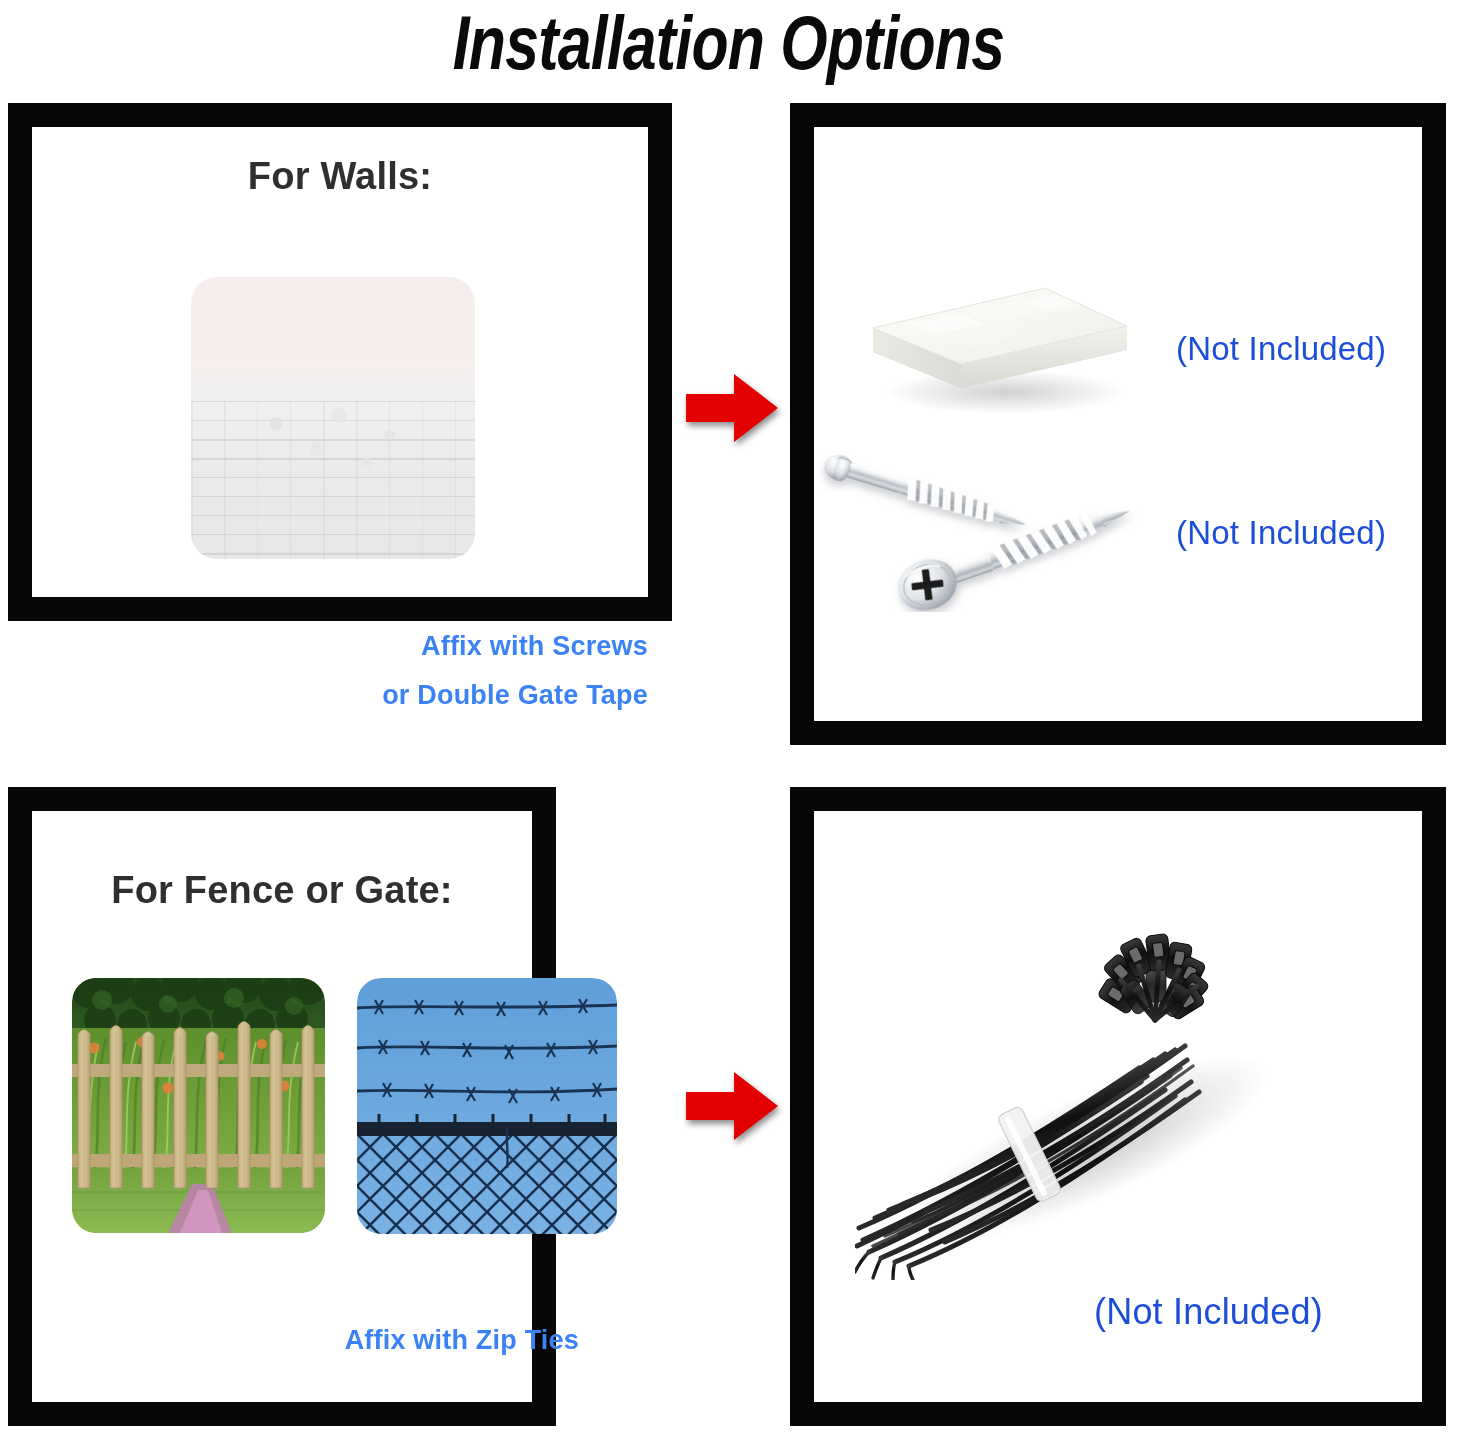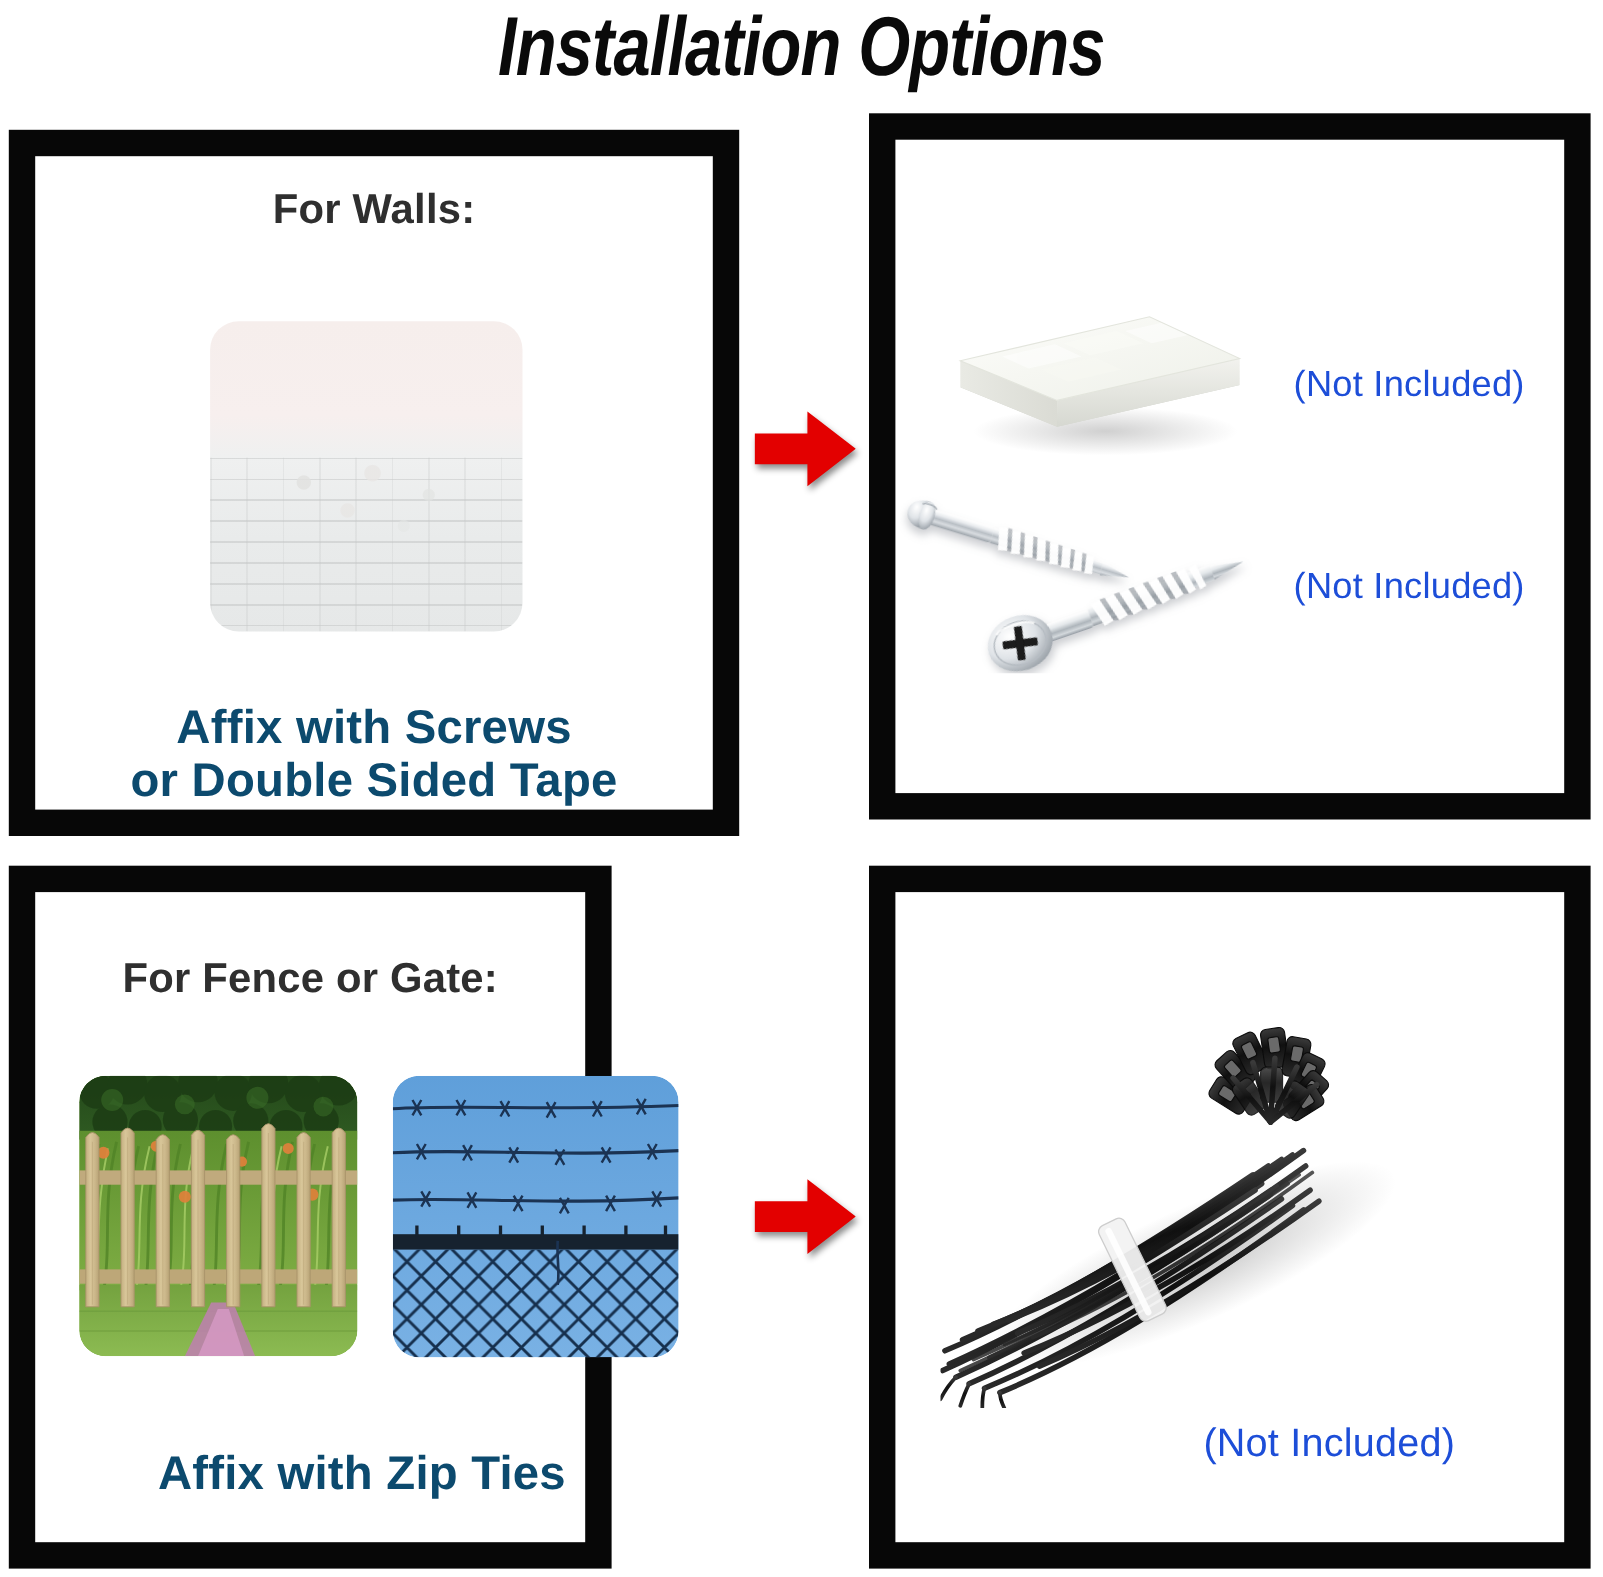--- a/index.html
+++ b/index.html
@@ -21,33 +21,33 @@
   }
 
   
   .panel{
     position:absolute;background:#070707;
     box-sizing:border-box;
   }
   .panel-inner{
     position:absolute;inset:24px;background:#ffffff;
   }
-  #panel-tl{left:8px;  top:118px; width:664px; height:642px;text-decoration:underline;}
+  #panel-tl{left:8px;  top:103px; width:664px; height:518px;text-decoration:underline;}
   #panel-tr{left:790px;top:103px; width:656px; height:642px;}
   #panel-bl{left:8px;  top:787px; width:548px; height:639px;}
   #panel-br{left:790px;top:787px; width:656px; height:639px;}
 
   .panel-heading{
     position:absolute;left:0;width:100%;text-align:center;
     font-size:38px;font-weight:bold;color:#2f2f2f;
     letter-spacing:.2px;
   }
   .panel-caption{
-    position:absolute;left:0;width:100%;text-align:center;
-    font-size:43px;font-weight:bold;color:#0c4a6e;
+    position:absolute;left:0;width:100%;text-align:right;
+    font-size:27px;font-weight:bold;color:#3b82f6;
     line-height:49px;letter-spacing:.2px;
   }
 
   
   .arrow{position:absolute;filter:drop-shadow(2px 4px 3px rgba(0,0,0,.45));}
   #arrow-top{left:686px;top:372px;width:92px;height:72px;}
   #arrow-bottom{left:686px;top:1070px;width:92px;height:72px;}
 
   
   .wall-photo{
@@ -110,21 +110,21 @@
 
     <div class="panel-heading" style="top:28px;">For Walls:</div>
 
     <div class="wall-photo" style="left:159px;top:150px;">
       <div class="brickrows"></div>
       <div class="brickverts"></div>
       <div class="speckle"></div>
     </div>
 
     <div class="panel-caption" style="top:495px;">Affix with Screws</div>
-    <div class="panel-caption" style="top:544px;">or Double Sided Tape</div>
+    <div class="panel-caption" style="top:544px;">or Double Gate Tape</div>
   </div>
 </div>
 
 <div class="panel" id="panel-tr">
   <div class="panel-inner"></div>
 </div>
 
 <div id="tape-stack">
   <svg viewBox="0 0 296 186" width="296" height="186" xmlns="http://www.w3.org/2000/svg">
     <defs>

